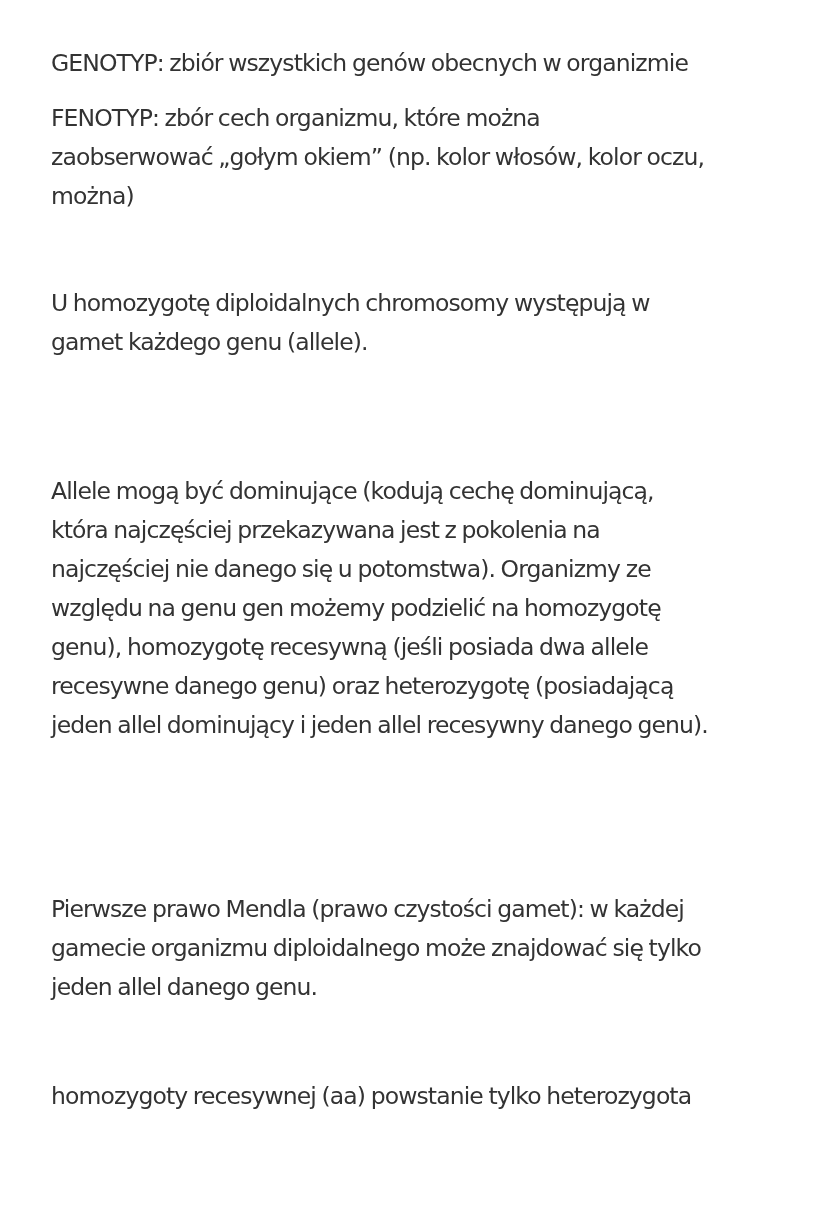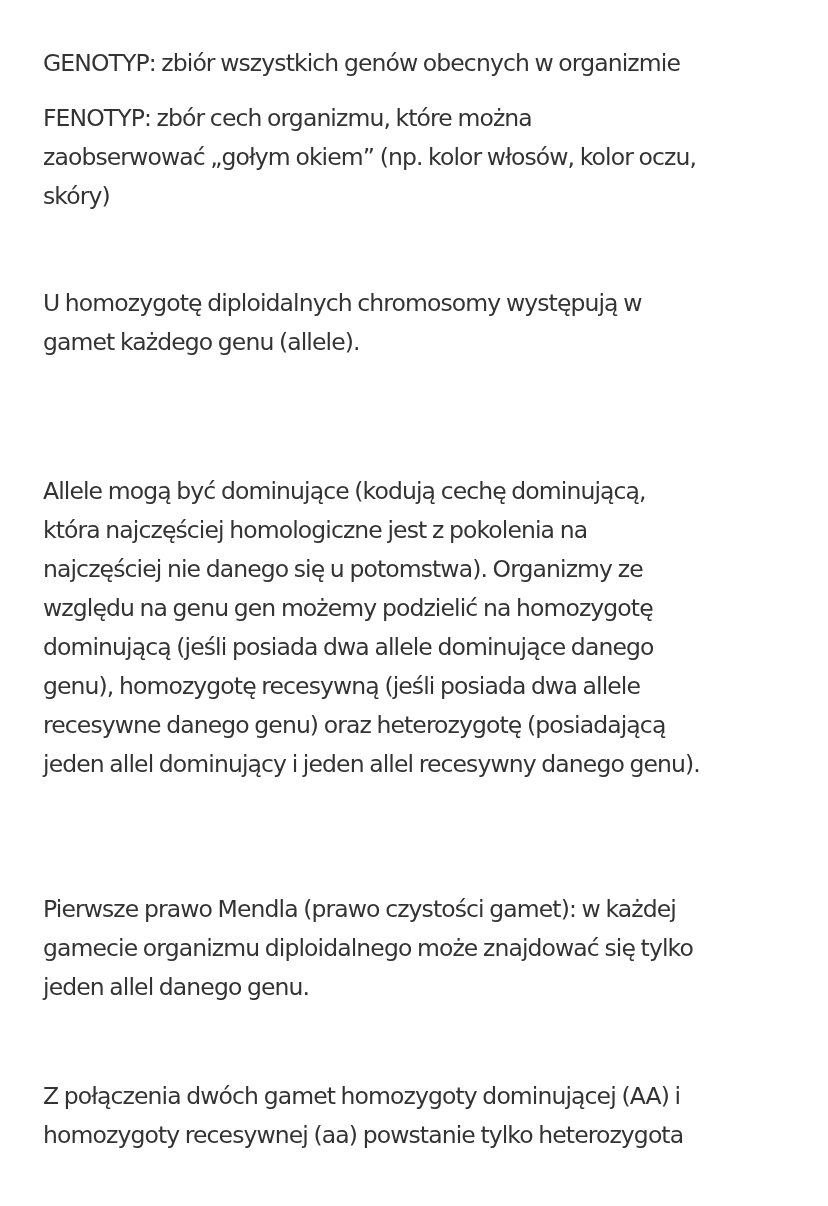--- a/index.html
+++ b/index.html
@@ -1,17 +1,17 @@
 <!DOCTYPE html>
 <html><head>
 <meta charset="utf-8">
 <style>
   html, body { margin: 0; padding: 0; background: #ffffff; }
   body { width: 828px; height: 1206px; position: relative; overflow: hidden; }
-  .doc { position: absolute; left: 0; top: 0; width: 756px; height: 1206px; border-radius: 21px; }
+  .doc { position: absolute; left: 8px; top: 0; width: 756px; height: 1206px; border-radius: 21px; }
   .para { position: absolute; left: 43px; width: 770px; margin: 0; }
   .line {
     display: block;
     font-family: "DejaVu Sans", sans-serif;
     font-size: 23.5px;
     letter-spacing: -0.9px;
     word-spacing: -1px;
     color: #333333;
     line-height: 39px;
     height: 39px;
@@ -23,43 +23,41 @@
 
 <div class="doc">
 
   <div class="para" style="top:44px">
     <span class="line">GENOTYP: zbiór wszystkich genów obecnych w organizmie</span>
   </div>
 
   <div class="para" style="top:99px">
     <span class="line">FENOTYP: zbór cech organizmu, które można</span>
     <span class="line">zaobserwować „gołym okiem” (np. kolor włosów, kolor oczu,</span>
-    <span class="line">skóry)</span>
+    <span class="line">można)</span>
   </div>
 
   <div class="para" style="top:284px">
     <span class="line">U homozygotę diploidalnych chromosomy występują w</span>
     <span class="line">gamet każdego genu (allele).</span>
   </div>
 
   <div class="para" style="top:472px">
     <span class="line">Allele mogą być dominujące (kodują cechę dominującą,</span>
-    <span class="line">która najczęściej homologiczne jest z pokolenia na</span>
+    <span class="line">która najczęściej przekazywana jest z pokolenia na</span>
     <span class="line">najczęściej nie danego się u potomstwa). Organizmy ze</span>
     <span class="line">względu na genu gen możemy podzielić na homozygotę</span>
-    <span class="line">dominującą (jeśli posiada dwa allele dominujące danego</span>
     <span class="line">genu), homozygotę recesywną (jeśli posiada dwa allele</span>
     <span class="line">recesywne danego genu) oraz heterozygotę (posiadającą</span>
     <span class="line">jeden allel dominujący i jeden allel recesywny danego genu).</span>
   </div>
 
   <div class="para" style="top:890px">
     <span class="line">Pierwsze prawo Mendla (prawo czystości gamet): w każdej</span>
     <span class="line">gamecie organizmu diploidalnego może znajdować się tylko</span>
     <span class="line">jeden allel danego genu.</span>
   </div>
 
   <div class="para" style="top:1077px">
-    <span class="line">Z połączenia dwóch gamet homozygoty dominującej (AA) i</span>
     <span class="line">homozygoty recesywnej (aa) powstanie tylko heterozygota</span>
   </div>
 
 </div>
 
 </body></html>

